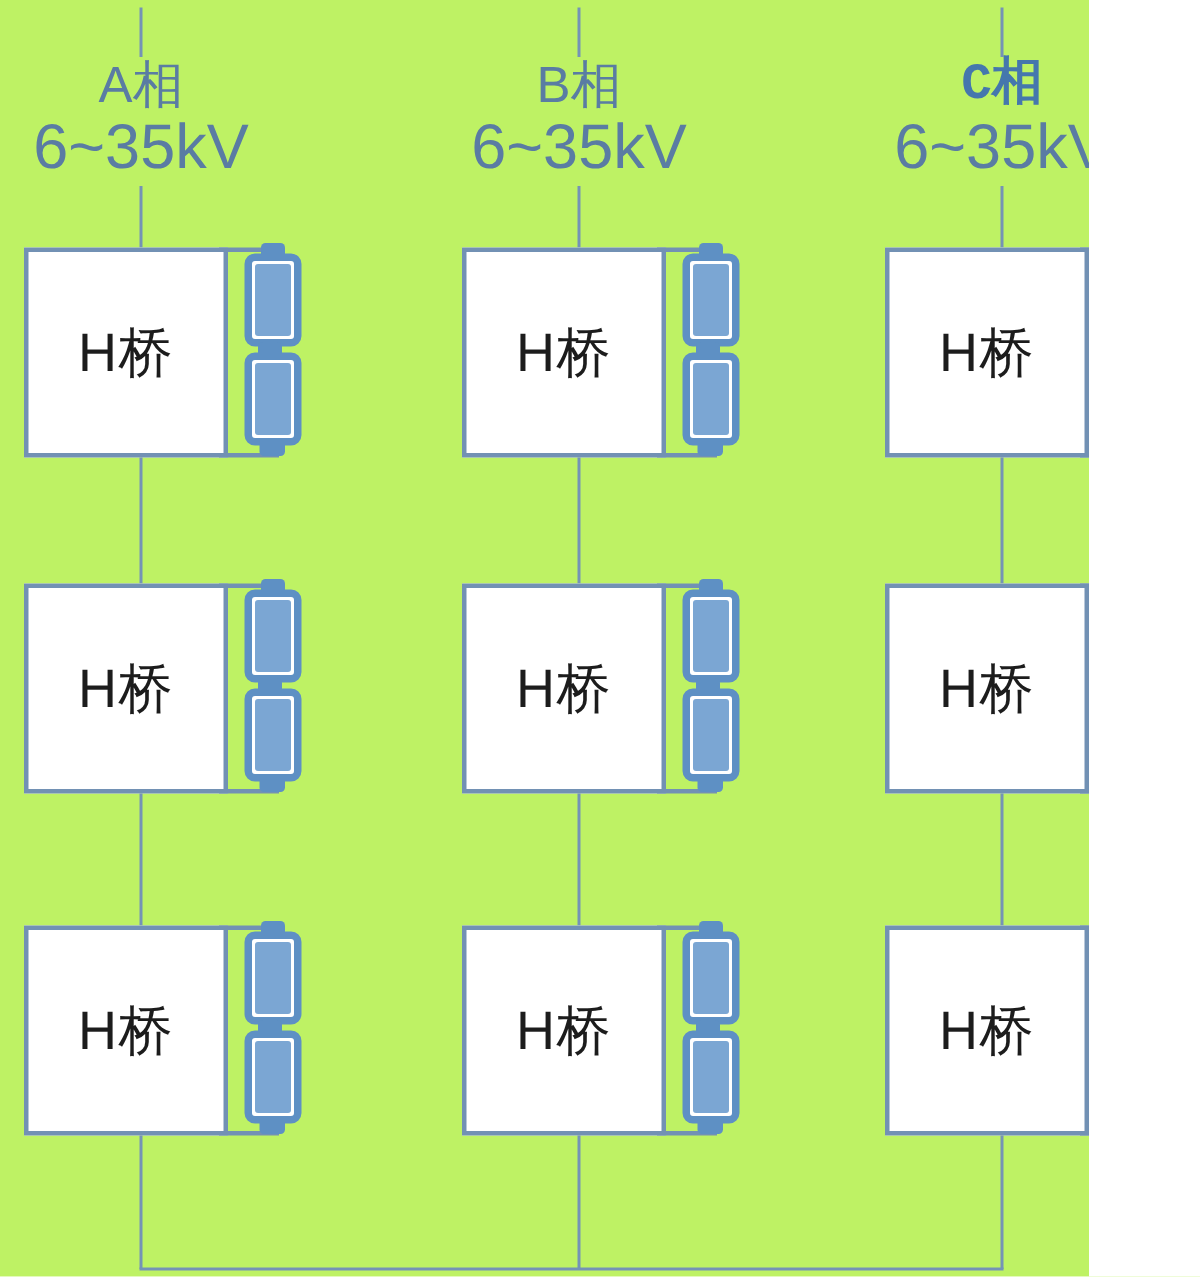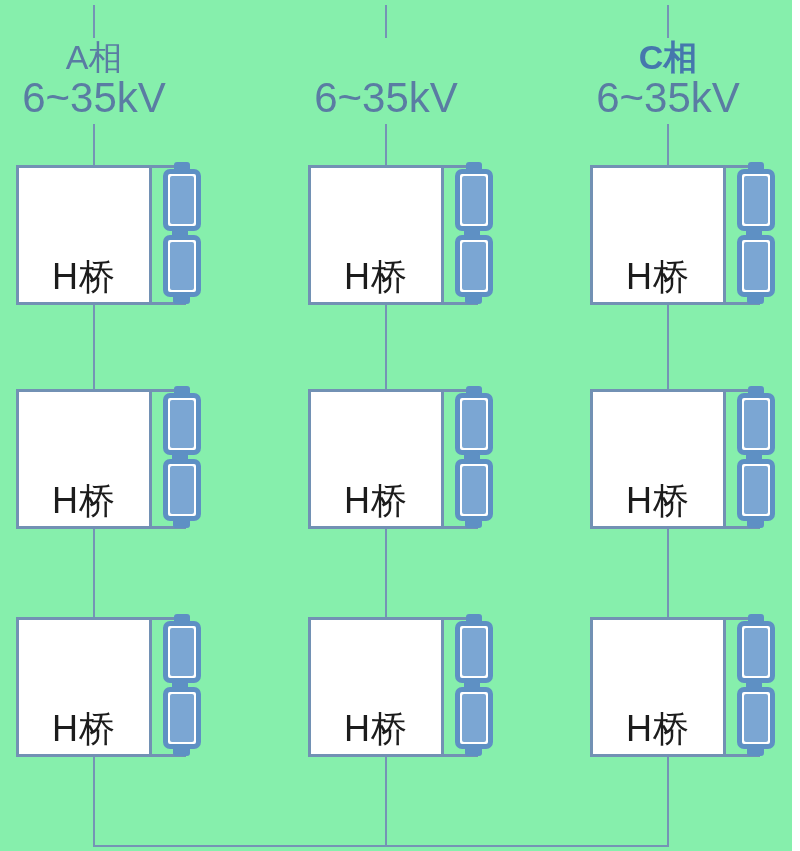--- a/index.html
+++ b/index.html
@@ -1,17 +1,17 @@
 <!DOCTYPE html>
 <html style="--wire: #7593b5; --box-border: #7291b4; --battery-outline: #5e90c4; --battery-core: #7ba6d3; --phase-label: #5a7ca3; --phase-label-c: #4577ad; --module-label: #1c1c1c;"><head>
 <meta charset="utf-8">
 <style>
   html,body{margin:0;padding:0;background:#ffffff;}
   body{font-family:"Liberation Sans","DejaVu Sans",sans-serif;}
-  .stage{position:relative;width:792px;height:851px;background:#86efac;overflow:hidden;}
+  .stage{position:relative;width:726px;height:851px;background:#bef264;overflow:hidden;}
 
   
   .col{position:absolute;top:0;width:200px;height:851px;}
   .col-a{left:16px;}
   .col-b{left:308px;}
   .col-c{left:590px;}
 
   
   .wire{position:absolute;left:77px;width:2px;background:var(--wire,#7593b5);}
   .w-stub{top:5px;height:33px;}
@@ -19,28 +19,28 @@
   .w-12{top:305px;height:84px;}
   .w-23{top:529px;height:88px;}
   .w-out{top:757px;height:89px;}
   .bus{position:absolute;left:93px;top:845px;width:576px;height:2px;background:var(--wire,#7593b5);}
 
   
   .phase-label{position:absolute;top:38px;left:0;width:156px;text-align:center;
     font-size:34px;line-height:38px;color:var(--phase-label,#5a7ca3);}
   .voltage-label{position:absolute;top:80px;left:0;width:156px;text-align:center;
     font-size:42px;line-height:36px;color:var(--phase-label,#5a7ca3);}
-  .col-c .phase-label{color:var(--phase-label-c,#4577ad);font-weight:bold;}
+  .col-c .phase-label{color:var(--phase-label-c,#4577ad);font-weight:bold;font-family:Liberation Mono, monospace;}
 
   
   .module{position:absolute;left:0;width:200px;height:150px;}
   .m1{top:165px;} .m2{top:389px;} .m3{top:617px;}
   .hbox{position:absolute;left:0;top:0;width:136px;height:140px;box-sizing:border-box;
     border:3px solid var(--box-border,#7291b4);background:#ffffff;
-    display:flex;align-items:flex-end;justify-content:center;}
+    display:flex;align-items:center;justify-content:center;}
   .hlabel{font-size:36px;color:var(--module-label,#1c1c1c);letter-spacing:1px;}
   .ext{position:absolute;left:130px;width:40px;height:3px;background:var(--box-border,#7291b4);z-index:1;}
   .ext-top{top:0;}
   .ext-bottom{top:137px;}
 
   
   .battery-stack{position:absolute;left:147px;top:-3px;width:38px;height:150px;z-index:2;}
   .nub{position:absolute;background:var(--battery-outline,#5e90c4);}
   .nub1{left:11px;top:0;width:16px;height:10px;border-radius:3px 3px 0 0;}
   .nub2{left:9px;top:66px;width:16px;height:10px;border-radius:3px 3px 0 0;}
@@ -120,20 +120,21 @@
           </div>
         <div class="nub tab"></div>
       </div>
     </div>
 
     <div class="wire w-out"></div>
   </div>
 
   <div class="col col-b">
     <div class="wire w-stub"></div>
+    <div class="phase-label">B相</div>
     <div class="voltage-label">6~35kV</div>
     <div class="wire w-label"></div>
 
     <div class="module m1">
       <div class="ext ext-top"></div>
       <div class="ext ext-bottom"></div>
       <div class="hbox">
         <span class="hlabel">H桥</span>
       </div>
       <div class="battery-stack">

